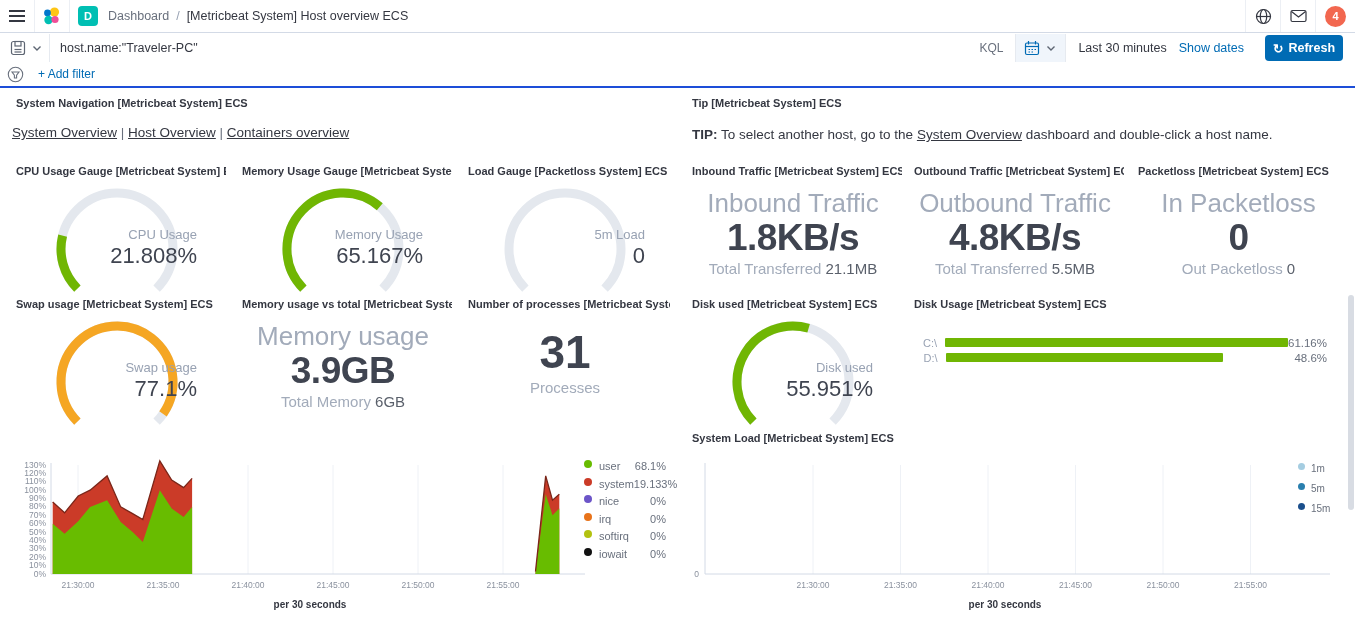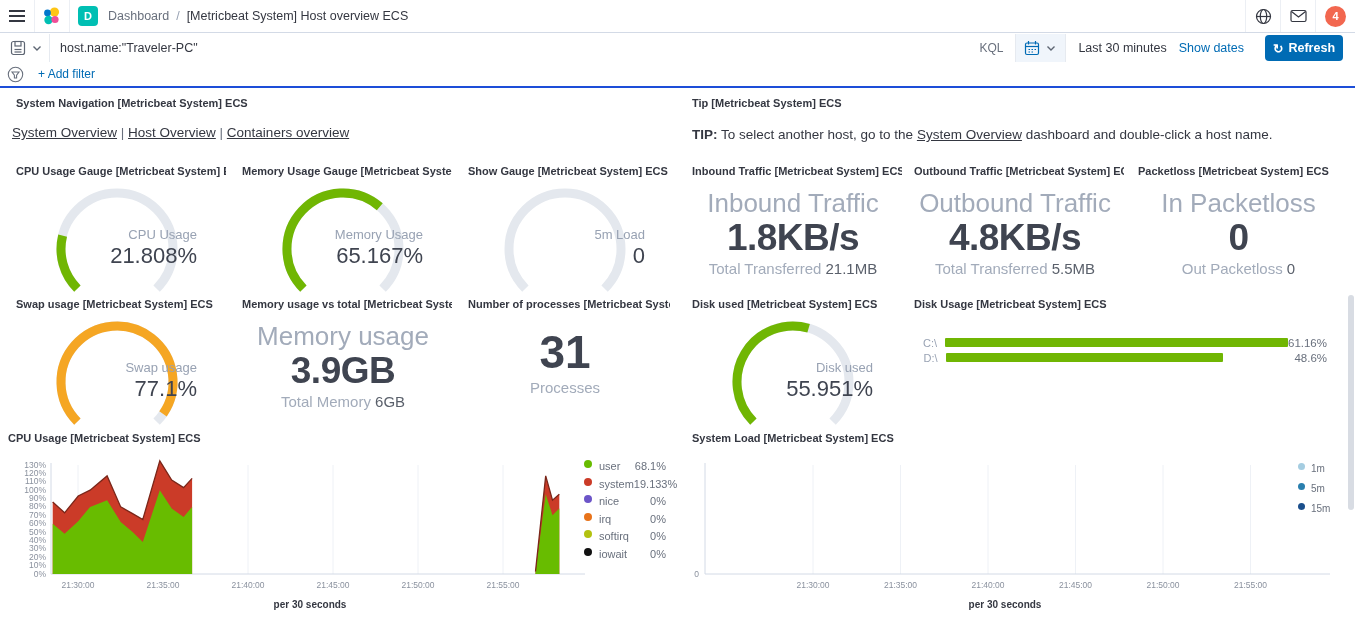--- a/index.html
+++ b/index.html
@@ -209,21 +209,21 @@
           <path d="M 40.40 105.60 A 56 56 0 1 1 119.60 105.60" stroke="#E4E8EE" stroke-width="9" fill="none"></path>
           <path d="M 40.40 105.60 A 56 56 0 0 1 116.77 23.76" stroke="#70B603" stroke-width="9" fill="none"></path>
         </svg>
       <div class="gauge-center">
           <div class="gauge-label">Memory Usage</div>
           <div class="gauge-value">65.167%</div>
         </div>
     </div>
   </div>
   <div class="panel" style="left:460px;top:160px;width:210px;height:131px">
-    <div class="panel-title">Show Gauge [Metricbeat System] ECS</div>
+    <div class="panel-title">Load Gauge [Packetloss System] ECS</div>
     <div class="gauge-wrap">
       <svg class="gauge-svg" width="160" height="122" viewBox="0 0 160 122">
           <path d="M 40.40 105.60 A 56 56 0 1 1 119.60 105.60" stroke="#E4E8EE" stroke-width="9" fill="none"></path>
         </svg>
       <div class="gauge-center">
           <div class="gauge-label">5m Load</div>
           <div class="gauge-value">0</div>
         </div>
     </div>
   </div>
@@ -307,21 +307,20 @@
           <span class="disk-label">D:\</span>
           <span class="disk-track">
             <span class="disk-bar" style="width: 79.5%; background: rgb(112, 182, 3);"></span>
           </span>
           <span class="disk-value">48.6%</span>
         </div>
       </div>
   </div>
 
   <div class="panel" style="left:0;top:427px;width:677px;height:199px">
-    <div class="panel-title" style="padding-left:8px">CPU Usage [Metricbeat System] ECS</div>
     <svg class="chart-svg" id="cpu-chart" width="677" height="145" viewBox="0 0 677 145">
         <line x1="78" y1="10" x2="78" y2="119" stroke="#EEF1F6"></line>
         <text x="78" y="133" text-anchor="middle" class="tick">21:30:00</text>
         <line x1="163" y1="10" x2="163" y2="119" stroke="#EEF1F6"></line>
         <text x="163" y="133" text-anchor="middle" class="tick">21:35:00</text>
         <line x1="248" y1="10" x2="248" y2="119" stroke="#EEF1F6"></line>
         <text x="248" y="133" text-anchor="middle" class="tick">21:40:00</text>
         <line x1="333" y1="10" x2="333" y2="119" stroke="#EEF1F6"></line>
         <text x="333" y="133" text-anchor="middle" class="tick">21:45:00</text>
         <line x1="418" y1="10" x2="418" y2="119" stroke="#EEF1F6"></line>

